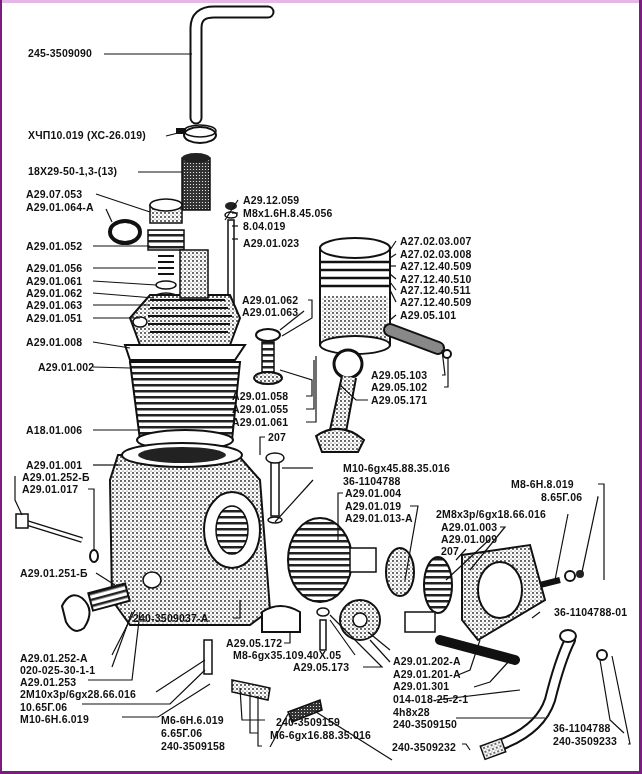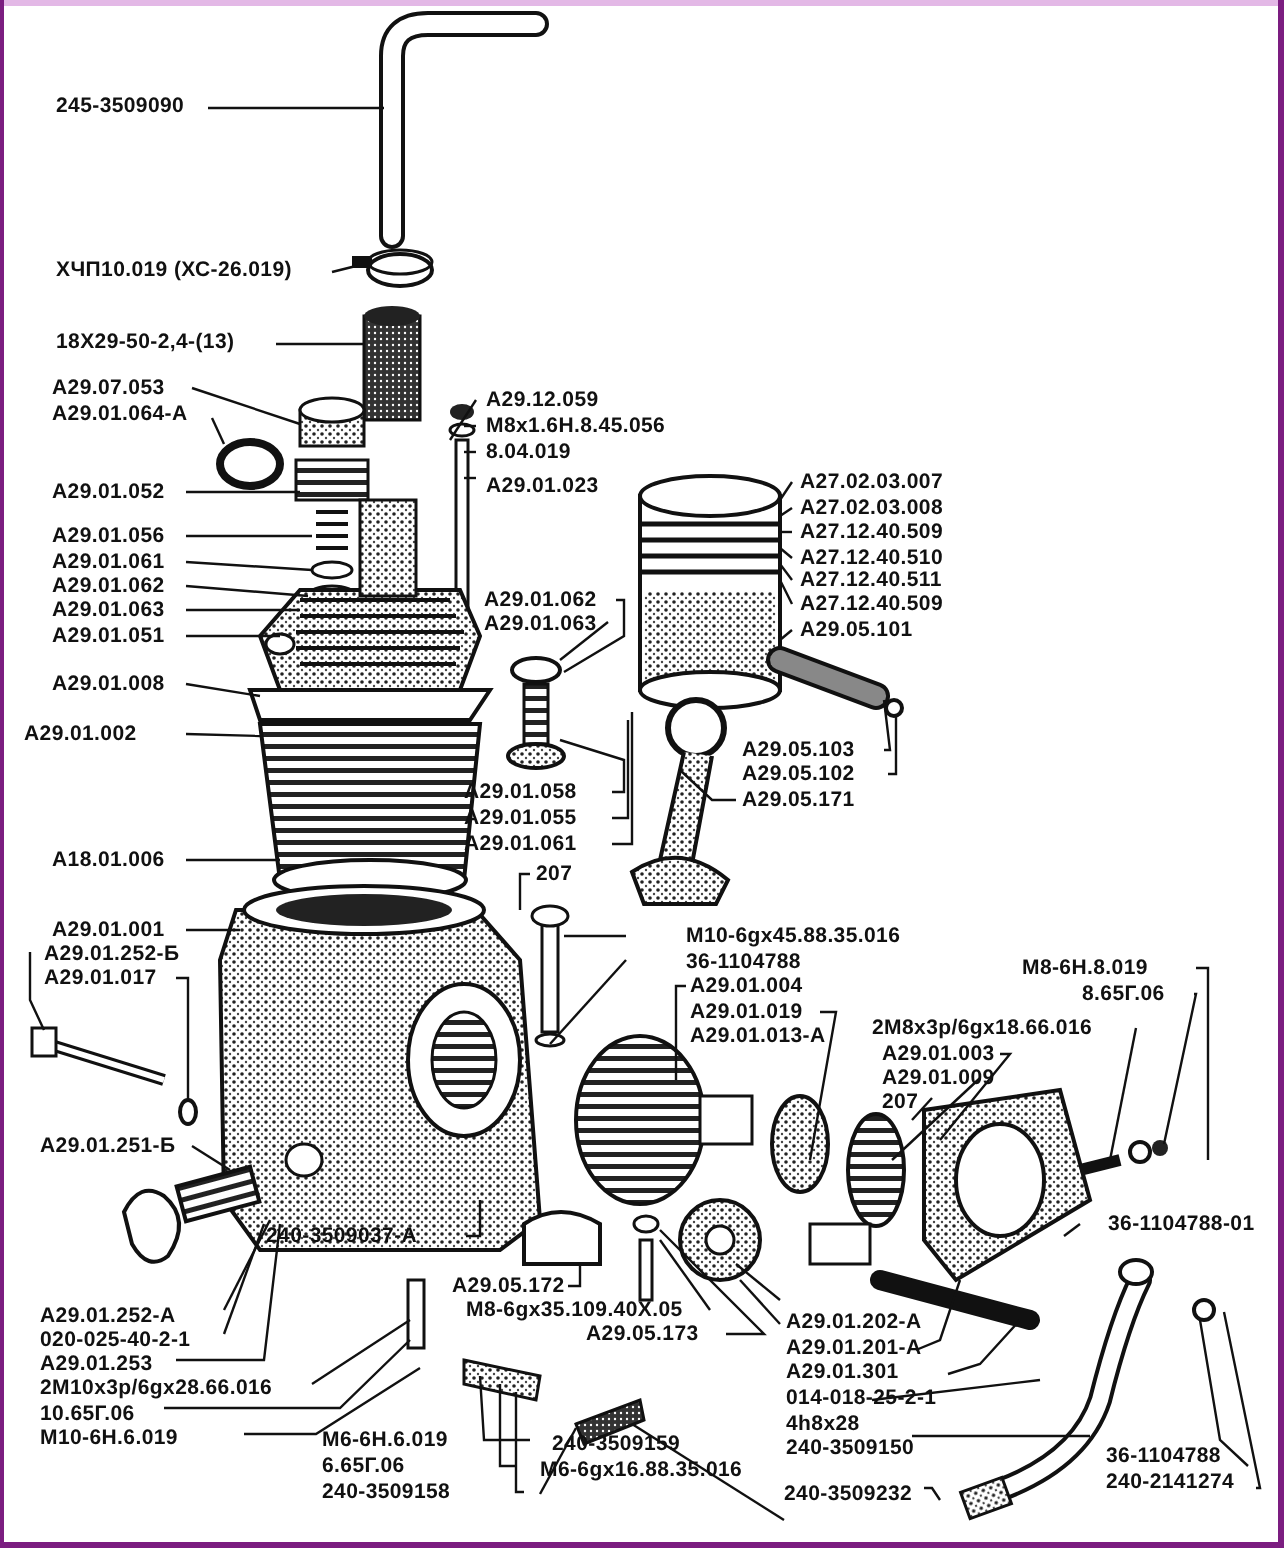--- a/index.html
+++ b/index.html
@@ -248,38 +248,38 @@
     <path d="M270 747 L288 714"></path>
     <path d="M392 760 L316 712"></path>
     <path d="M462 744 L466 744 L470 750"></path>
     <path d="M624 733 L610 720 L600 660"></path>
     <path d="M628 744 L630 744 L612 656"></path>
   </g>
 </svg>
 
 <div class="lbl" style="left:28px;top:47px">245-3509090</div>
 <div class="lbl" style="left:28px;top:129px">ХЧП10.019 (ХС-26.019)</div>
-<div class="lbl" style="left:28px;top:165px">18Х29-50-2,4-(13)</div>
+<div class="lbl" style="left:28px;top:165px">18Х29-50-1,3-(13)</div>
 <div class="lbl" style="left:26px;top:188px">А29.07.053</div>
 <div class="lbl" style="left:26px;top:201px">А29.01.064-А</div>
 <div class="lbl" style="left:26px;top:240px">А29.01.052</div>
 <div class="lbl" style="left:26px;top:262px">А29.01.056</div>
 <div class="lbl" style="left:26px;top:275px">А29.01.061</div>
 <div class="lbl" style="left:26px;top:287px">А29.01.062</div>
 <div class="lbl" style="left:26px;top:299px">А29.01.063</div>
 <div class="lbl" style="left:26px;top:312px">А29.01.051</div>
 <div class="lbl" style="left:26px;top:336px">А29.01.008</div>
-<div class="lbl" style="left:12px;top:361px">А29.01.002</div>
+<div class="lbl" style="left:38px;top:361px">А29.01.002</div>
 <div class="lbl" style="left:26px;top:424px">А18.01.006</div>
 <div class="lbl" style="left:26px;top:459px">А29.01.001</div>
 <div class="lbl" style="left:22px;top:471px">А29.01.252-Б</div>
 <div class="lbl" style="left:22px;top:483px">А29.01.017</div>
 <div class="lbl" style="left:20px;top:567px">А29.01.251-Б</div>
 <div class="lbl" style="left:20px;top:652px">А29.01.252-А</div>
-<div class="lbl" style="left:20px;top:664px">020-025-40-2-1</div>
+<div class="lbl" style="left:20px;top:664px">020-025-30-1-1</div>
 <div class="lbl" style="left:20px;top:676px">А29.01.253</div>
 <div class="lbl" style="left:20px;top:688px">2М10х3р/6gх28.66.016</div>
 <div class="lbl" style="left:20px;top:701px">10.65Г.06</div>
 <div class="lbl" style="left:20px;top:713px">М10-6Н.6.019</div>
 <div class="lbl" style="left:243px;top:194px">А29.12.059</div>
 <div class="lbl" style="left:243px;top:207px">М8х1.6Н.8.45.056</div>
 <div class="lbl" style="left:243px;top:220px">8.04.019</div>
 <div class="lbl" style="left:243px;top:237px">А29.01.023</div>
 <div class="lbl" style="left:242px;top:294px">А29.01.062</div>
 <div class="lbl" style="left:242px;top:306px">А29.01.063</div>
@@ -319,18 +319,18 @@
 <div class="lbl" style="left:393px;top:693px">014-018-25-2-1</div>
 <div class="lbl" style="left:393px;top:706px">4h8х28</div>
 <div class="lbl" style="left:393px;top:718px">240-3509150</div>
 <div class="lbl" style="left:161px;top:714px">М6-6Н.6.019</div>
 <div class="lbl" style="left:161px;top:727px">6.65Г.06</div>
 <div class="lbl" style="left:161px;top:740px">240-3509158</div>
 <div class="lbl" style="left:276px;top:716px">240-3509159</div>
 <div class="lbl" style="left:270px;top:729px">М6-6gх16.88.35.016</div>
 <div class="lbl" style="left:392px;top:741px">240-3509232</div>
 <div class="lbl" style="left:553px;top:722px">36-1104788</div>
-<div class="lbl" style="left:553px;top:735px">240-2141274</div>
+<div class="lbl" style="left:553px;top:735px">240-3509233</div>
 
 <div class="frame-top"></div>
 <div class="frame-left"></div>
 <div class="frame-right"></div>
 <div class="frame-bottom"></div>
 
 </body></html>

